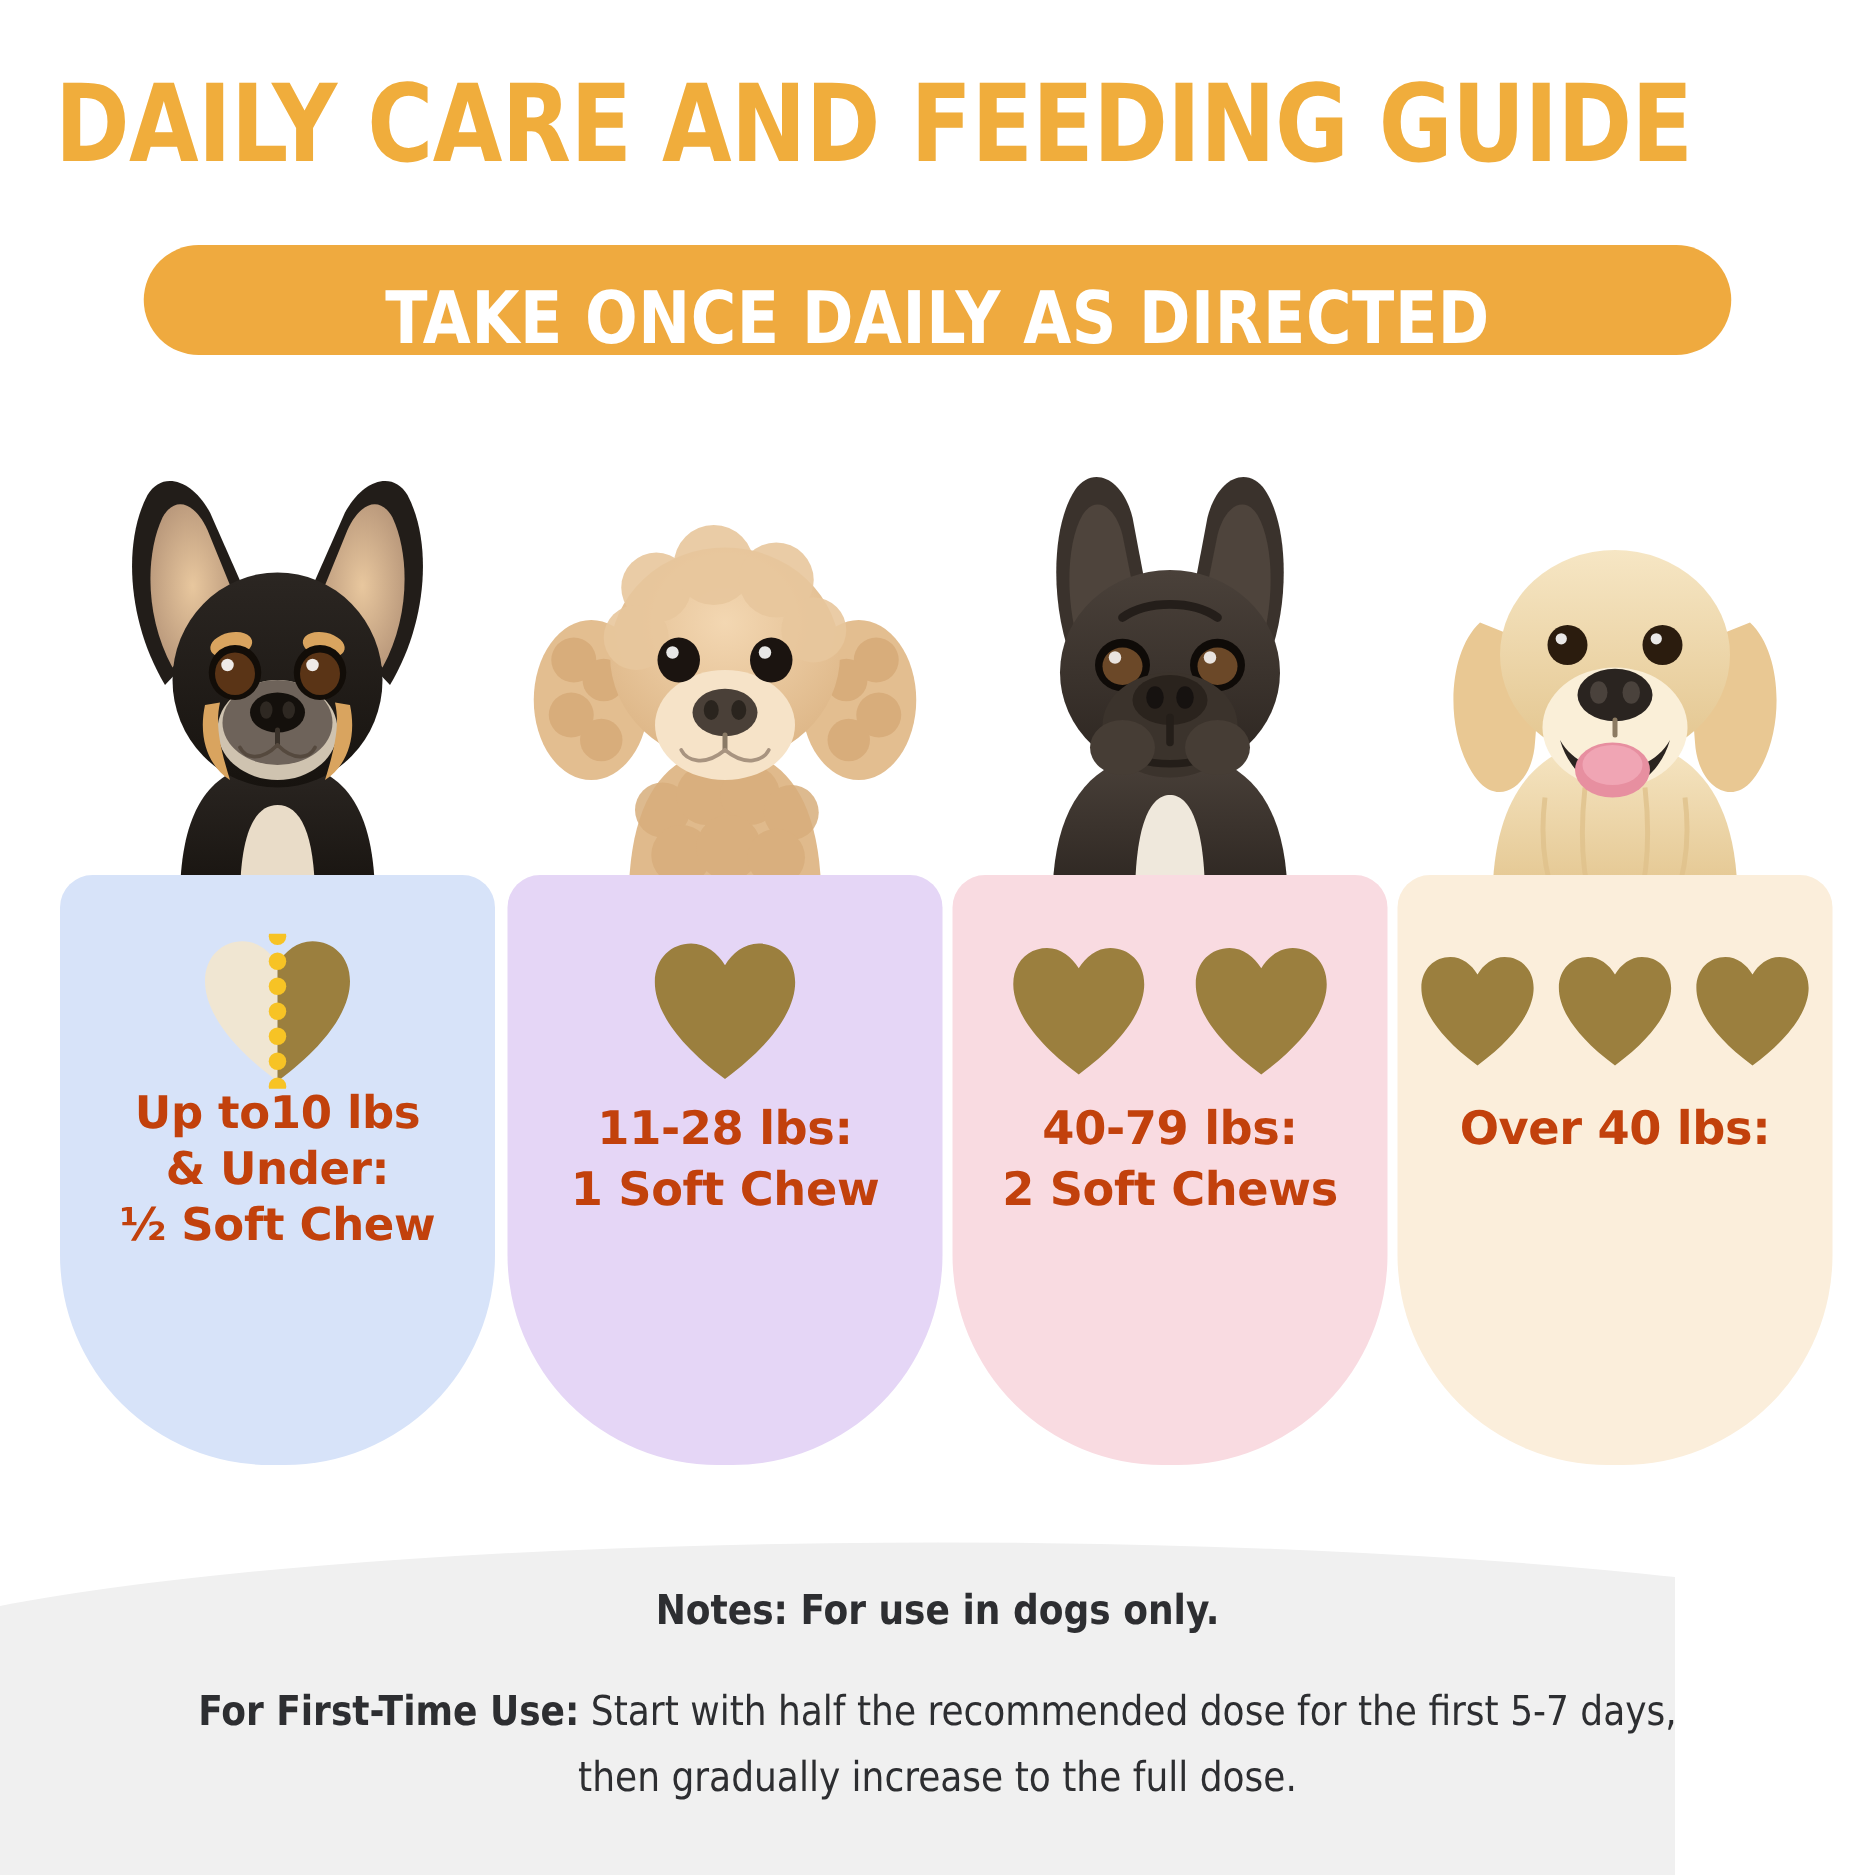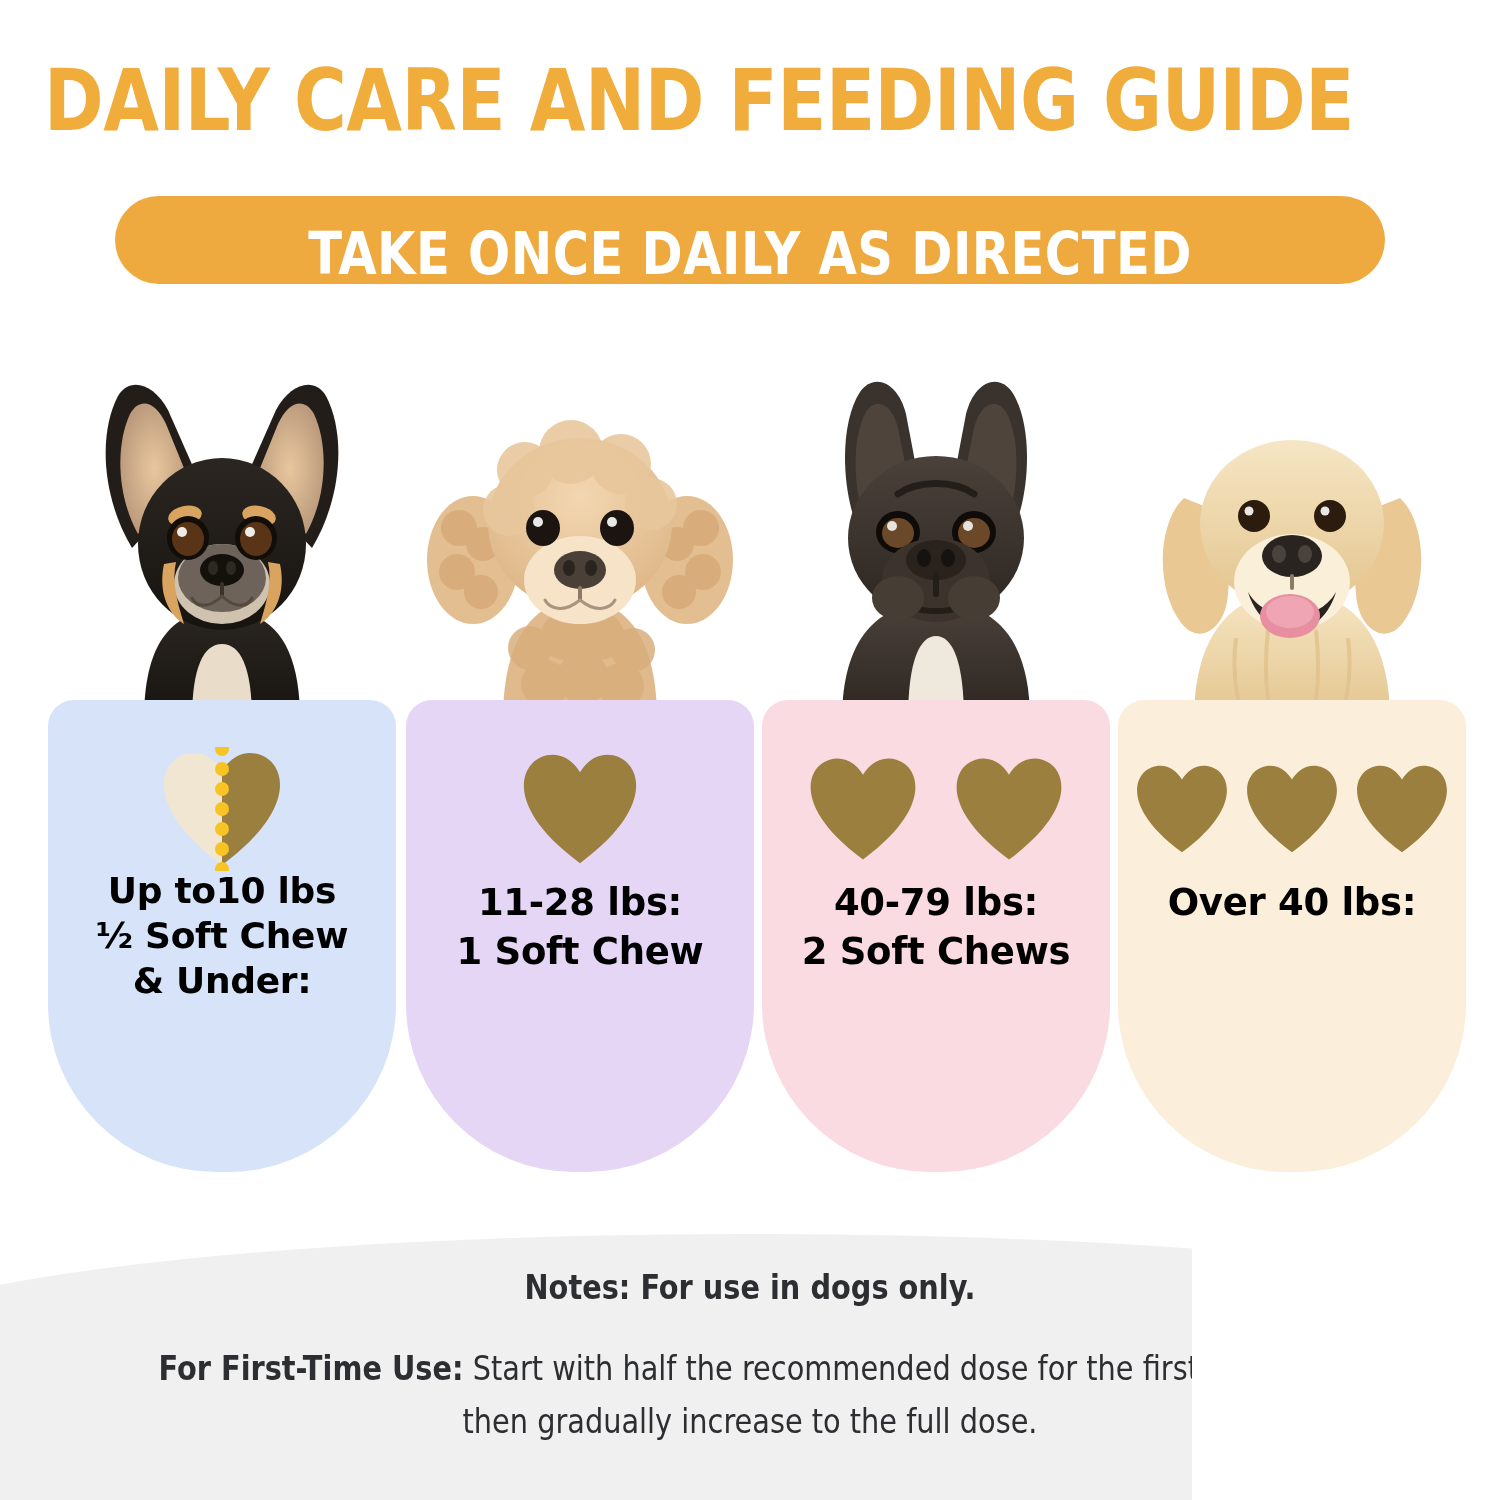--- a/index.html
+++ b/index.html
@@ -77,32 +77,32 @@
   .chews{
     position:absolute; left:0; top:44px; width:348px; height:130px;
     display:flex; align-items:center; justify-content:center; gap:18px;
   }
   .chews.n3{ gap:10px; }
   .chews.n2{ gap:28px; }
 
   .dose-text{
     position:absolute; left:10px; right:10px; top:178px;
     text-align:center;
-    color:#000000;
+    color:#c2410c;
     font-weight:700;
     font-size:37px;
     line-height:49px;
     font-family:"DejaVu Sans","Liberation Sans",sans-serif;
     letter-spacing:-0.3px;
   }
   .dose-text.three-line{ top:168px; font-size:36px; line-height:45px; }
 
   
   #footer{
-    position:absolute; left:0; top:1196px; width:1192px; height:304px;
+    position:absolute; left:0; top:1196px; width:1340px; height:304px;
     overflow:hidden;
     padding-left:43px;
   }
   #footer-bg{
     position:absolute; left:-140px; top:38px;
     width:1780px; height:560px;
     background:#F0F0F0;
     border-radius:50% 50% 0 0 / 110px 110px 0 0;
   }
   #footer-inner{ position:absolute; left:0; top:0; width:1500px; }
@@ -204,22 +204,22 @@
             <circle cx="64" cy="42" r="7"></circle>
             <circle cx="64" cy="62" r="7"></circle>
             <circle cx="64" cy="82" r="7"></circle>
             <circle cx="64" cy="102" r="7"></circle>
             <circle cx="64" cy="122" r="7"></circle>
           </g>
         </svg>
       </div>
       <div class="dose-text three-line">
         <div>Up to10 lbs</div>
+        <div>&amp; Under:</div>
         <div>½ Soft Chew</div>
-        <div>&amp; Under:</div>
       </div>
     </div>
   </div>
 
   <div class="card-col c1">
     <div class="dog-wrap">
       <svg width="310" height="372" viewBox="0 0 310 372">
         <defs>
           <radialGradient id="poodleFur" cx="50%" cy="35%" r="70%">
             <stop offset="0%" stop-color="#F3D7B2"></stop>

